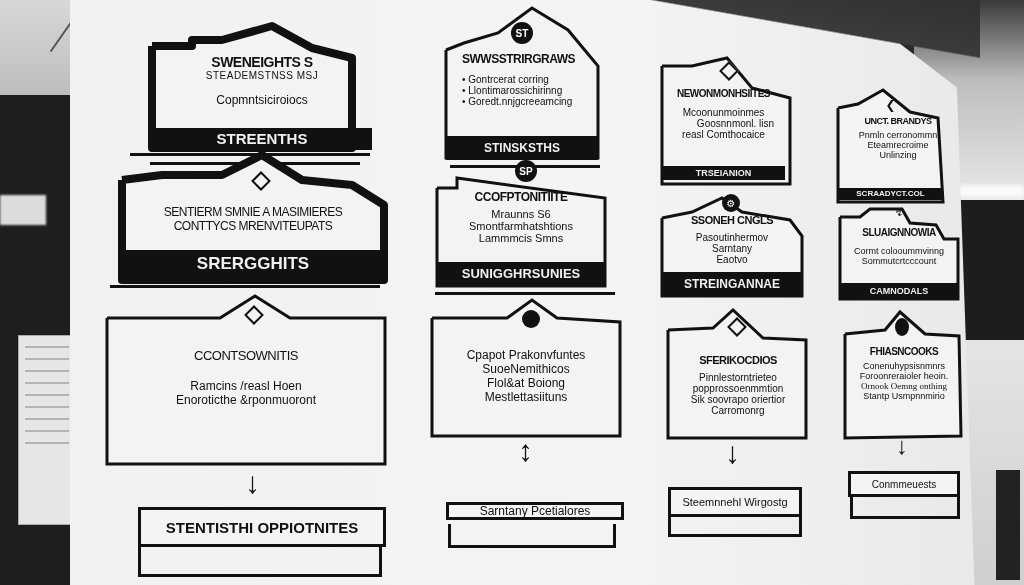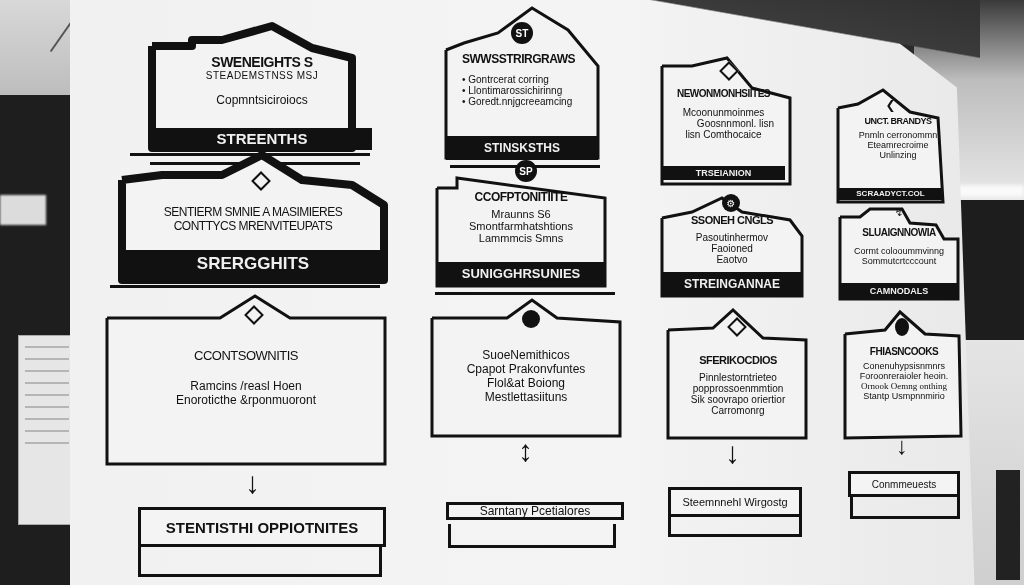--- a/index.html
+++ b/index.html
@@ -148,55 +148,55 @@
     <div class="band" style="top:94px;height:24px;font-size:13px;line-height:24px;">SUNIGGHRSUNIES</div>
   </div>
   <div class="rail" style="left:365px;top:302px;width:180px;"></div>
 
   <div class="sign" style="left:362px;top:306px;width:188px;height:140px;">
     <svg class="frame" width="188" height="140">
       <polyline points="0,22 75,22 100,4 125,22 188,26 188,140 0,140 0,22" fill="#f3f3f3" stroke="#111" stroke-width="3"></polyline>
     </svg>
     <div class="badge" style="left:90px;top:14px;width:18px;height:18px;"></div>
     <div class="content" style="top:52px;">
+      <div style="font-size:12px;">Cpapot Prakonvfuntes</div>
       <div style="font-size:12px;">SuoeNemithicos</div>
-      <div style="font-size:12px;">Cpapot Prakonvfuntes</div>
       <div style="font-size:12px;">Flol&amp;at Boiong</div>
       <div style="font-size:12px;">Mestlettasiituns</div>
     </div>
   </div>
   <div class="arrow" style="left:448px;top:446px;">↕</div>
   <div class="box" style="left:376px;top:512px;width:178px;height:18px;font-size:12px;font-weight:400;text-align:center;">
     <span>Sarntany Pcetialores</span>
   </div>
   <div class="box-under" style="left:378px;top:534px;width:168px;height:24px;"></div>
 
   <div class="sign" style="left:592px;top:68px;width:123px;height:128px;">
     <svg class="frame" width="128" height="128">
       <polyline points="0,8 30,8 65,0 90,30 128,40 128,126 0,126 0,8" fill="#f3f3f3" stroke="#111" stroke-width="3"></polyline>
     </svg>
     <div class="diamond" style="left:60px;top:6px;"></div>
     <div class="content" style="top:30px;">
       <div class="title" style="font-size:10px;">NEWONMONHSIITES</div>
       <div style="font-size:10px;margin-top:8px;">Mcoonunmoinmes</div>
       <div style="font-size:10px;padding-left:24px;">Goosnnmonl. lisn</div>
-      <div style="font-size:10px;">lisn Comthocaice</div>
+      <div style="font-size:10px;">reasl Comthocaice</div>
     </div>
     <div class="band" style="top:108px;height:14px;font-size:9px;line-height:14px;">TRSEIANION</div>
   </div>
 
   <div class="sign" style="left:592px;top:208px;width:140px;height:100px;">
     <svg class="frame" width="140" height="100">
       <polyline points="0,20 30,14 60,0 80,14 128,22 140,38 140,98 0,98 0,20" fill="#f3f3f3" stroke="#111" stroke-width="3"></polyline>
     </svg>
     <div class="badge" style="left:60px;top:-4px;width:18px;height:18px;">⚙</div>
     <div class="content" style="top:16px;">
       <div class="title" style="font-size:11px;">SSONEH CNGLS</div>
       <div style="font-size:10px;margin-top:6px;">Pasoutinhermov</div>
-      <div style="font-size:10px;">Faoioned</div>
+      <div style="font-size:10px;">Sarntany</div>
       <div style="font-size:10px;">Eaotvo</div>
     </div>
     <div class="band" style="top:74px;height:24px;font-size:12px;line-height:24px;">STREINGANNAE</div>
   </div>
 
   <div class="sign" style="left:598px;top:320px;width:140px;height:130px;">
     <svg class="frame" width="140" height="130">
       <polyline points="0,20 45,18 65,0 95,28 138,30 138,128 0,128 0,20" fill="#f3f3f3" stroke="#111" stroke-width="3"></polyline>
     </svg>
     <div class="diamond" style="left:62px;top:10px;"></div>

